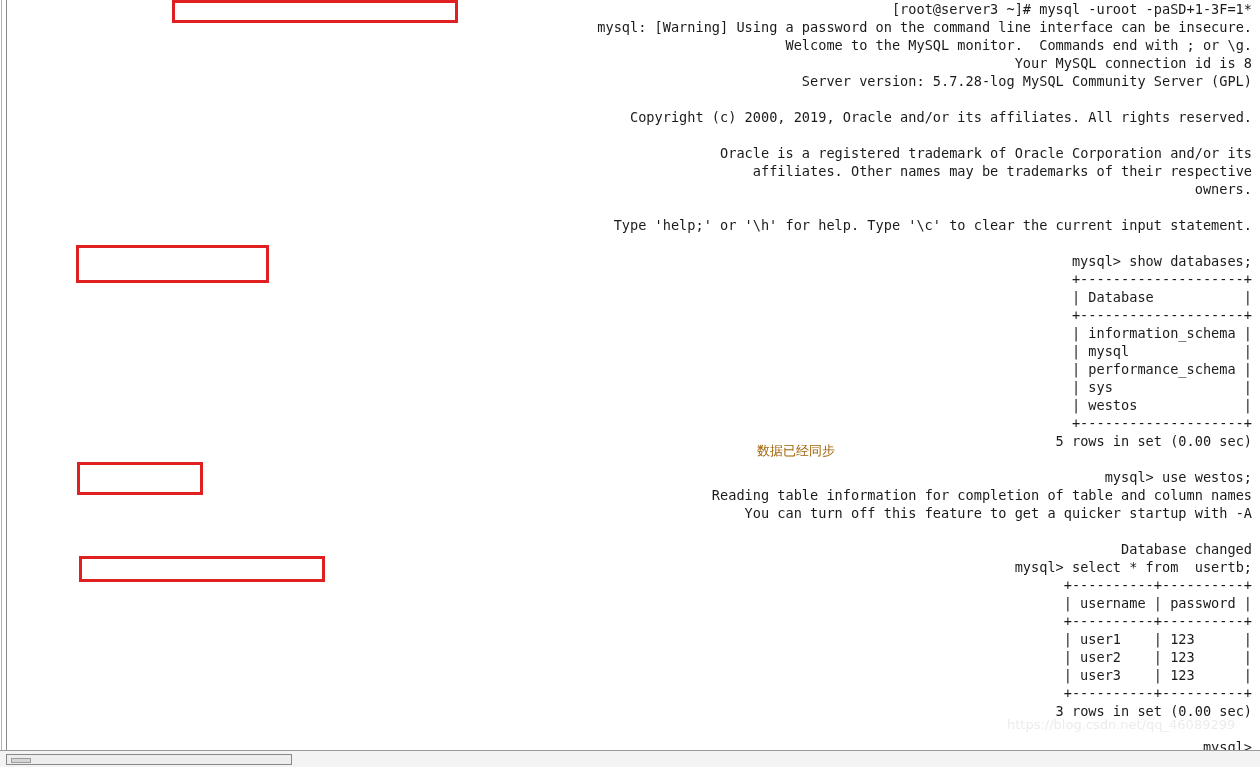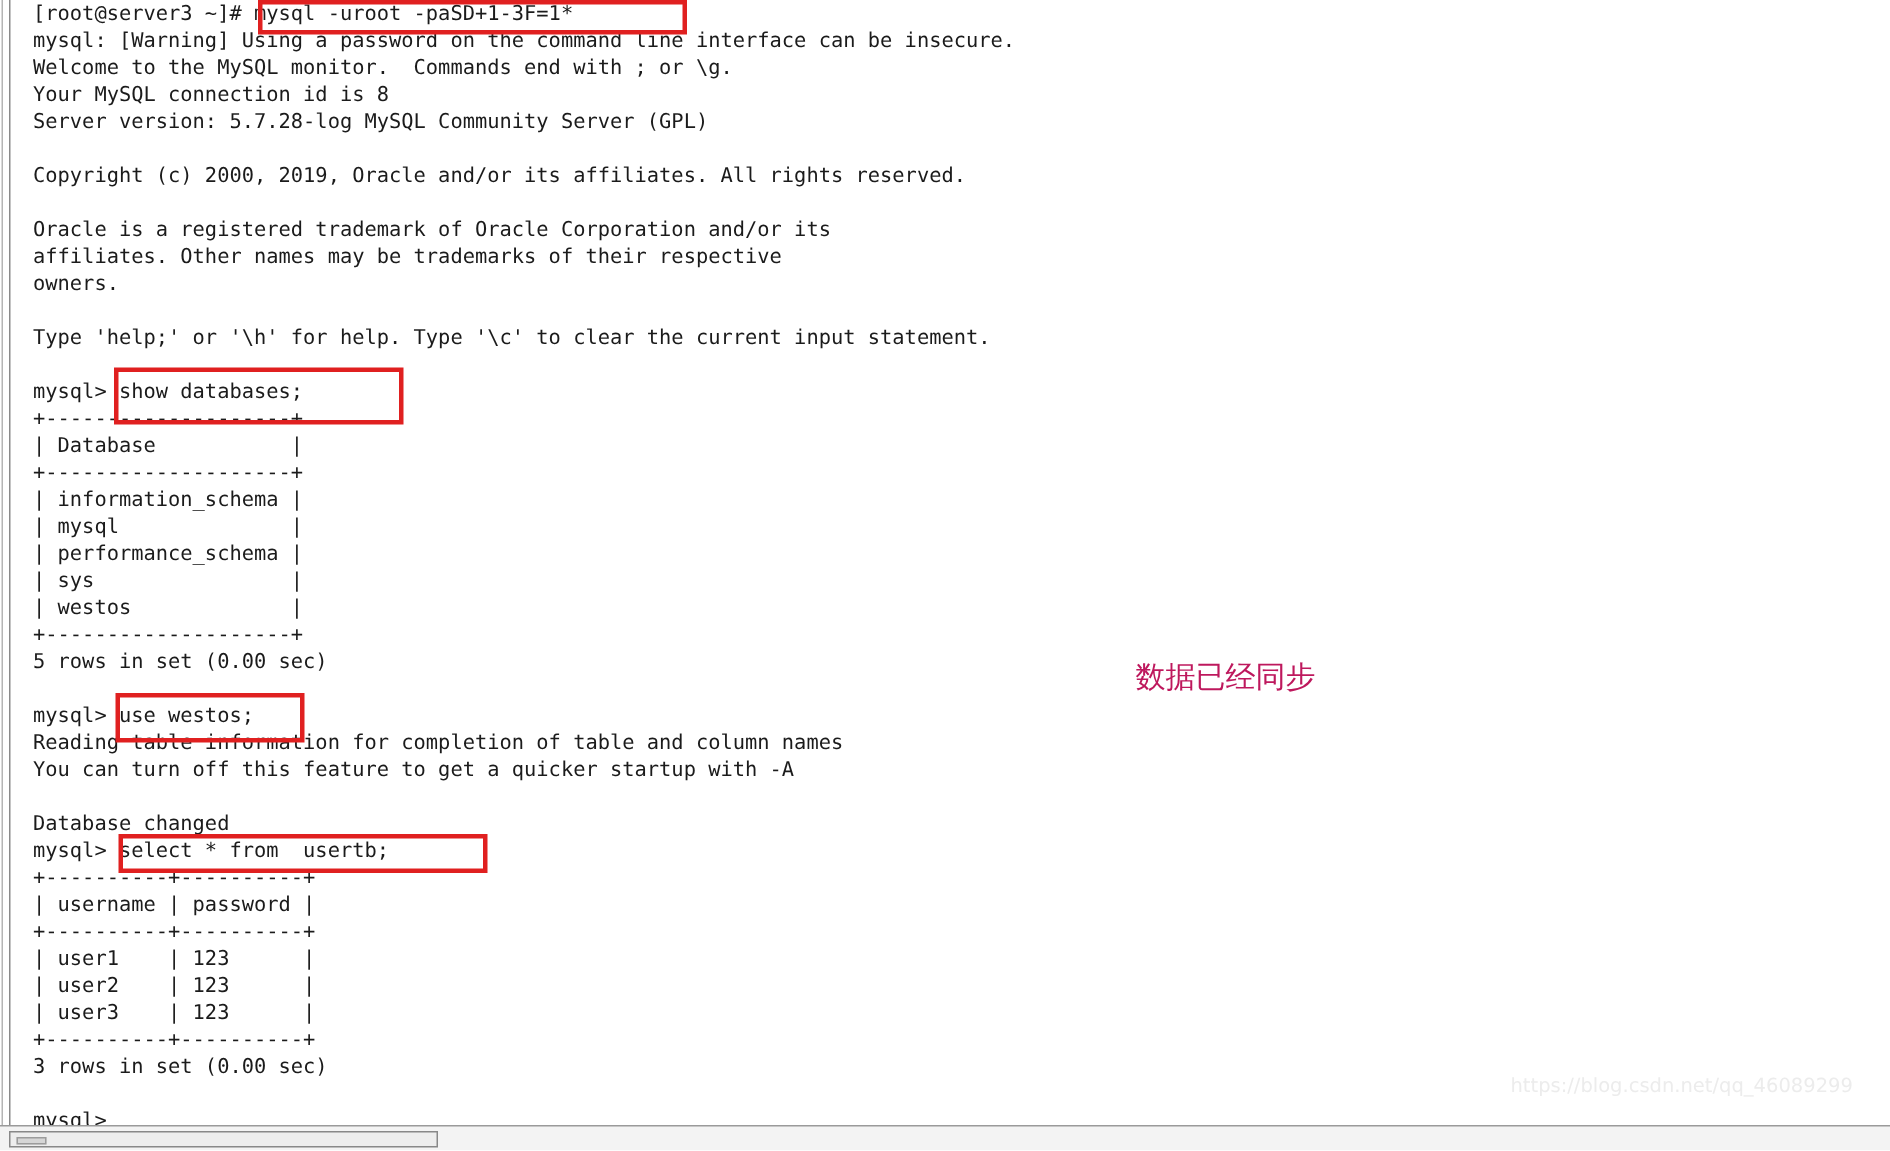--- a/index.html
+++ b/index.html
@@ -77,20 +77,21 @@
   #terminal-text {
     position: absolute;
     left: 22px;
     top: 0px;
     width: 1230px;
     font-size: 13.6px;
     line-height: 18px;
     color: #1b1b1b;
     white-space: pre;
     letter-spacing: 0px;
+    text-align: right;
   }
   #terminal-text .line {
     height: 18px;
     white-space: pre;
   }
 
   
   .redbox {
     position: absolute;
     border: 3px solid #e02020;
@@ -102,23 +103,23 @@
   #redbox-show    { left: 76px;  top: 245px; width: 193px; height: 38px; }
   #redbox-use     { left: 77px;  top: 462px; width: 126px; height: 33px; }
   #redbox-select  { left: 79px;  top: 556px; width: 246px; height: 26px; }
 
   
   #annotation-sync {
     position: absolute;
     left: 757px;
     top: 441px;
     font-family: "DejaVu Sans", "Liberation Sans", sans-serif;
-    font-size: 20px;
+    font-size: 13px;
     line-height: 20px;
-    color: #be185d;
+    color: #a16207;
     white-space: nowrap;
   }
 
   
   #watermark {
     position: absolute;
     left: 1007px;
     top: 717px;
     font-family: "DejaVu Sans", "Liberation Sans", sans-serif;
     font-size: 13px;

